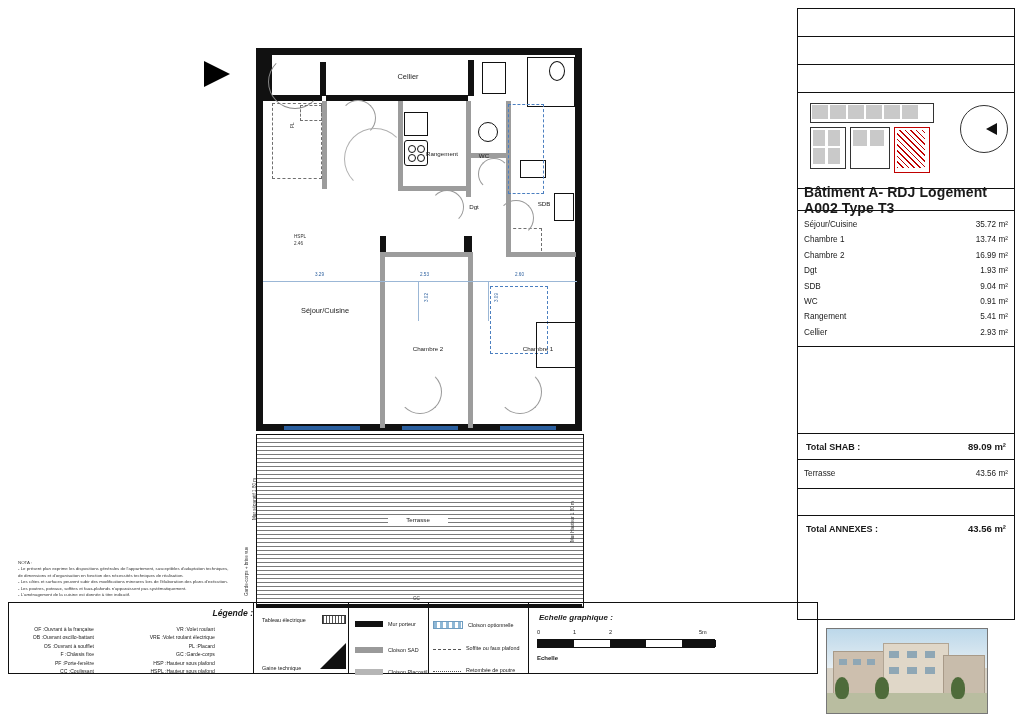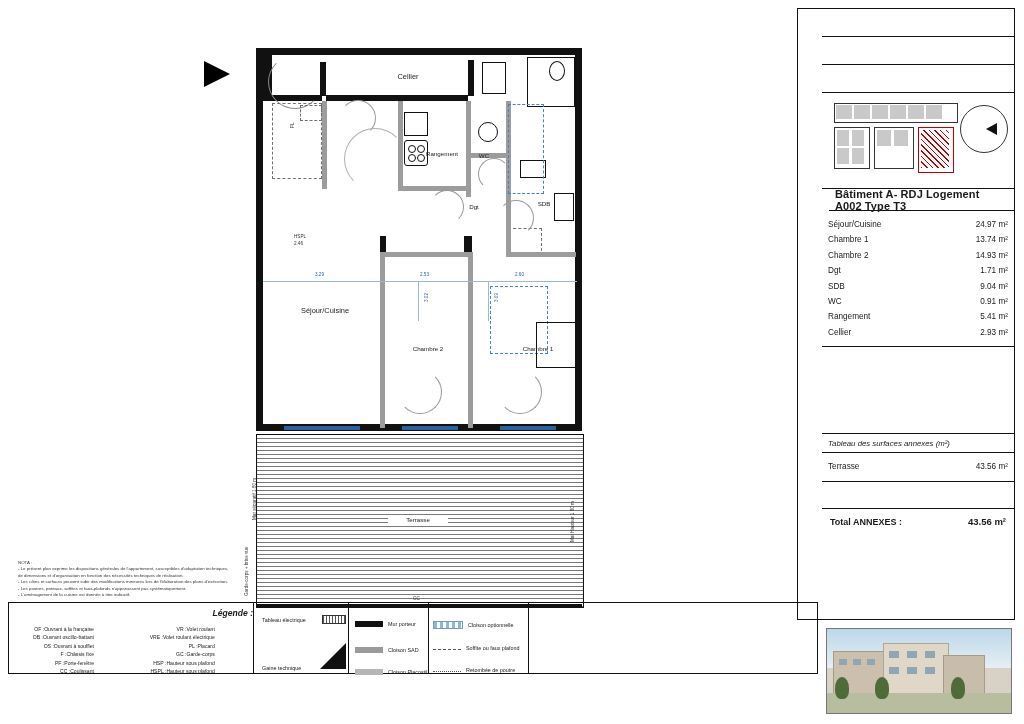--- a/index.html
+++ b/index.html
@@ -1,26 +1,26 @@
 <!DOCTYPE html>
 <html><head>
 <meta charset="utf-8">
 <style>
   html,body{margin:0;padding:0;background:#ffffff;}
   body{width:1024px;height:724px;position:relative;font-family:"Liberation Sans",sans-serif;color:#1a1a1a;overflow:hidden;}
-  .abs{position:absolute;padding-left:24px;}
+  .abs{position:absolute;}
 
   
   #info-panel{left:797px;top:8px;width:218px;height:612px;border:1px solid #111;box-sizing:border-box;background:#fff;}
   .ip-row{border-bottom:1px solid #111;box-sizing:border-box;position:relative;}
   .ip-blank1{height:28px;}
   .ip-blank2{height:28px;}
   .ip-blank3{height:28px;}
   .ip-mini{height:96px;}
-  .ip-title{height:22px;display:flex;align-items:center;padding:0 6px;font-size:11px;font-weight:bold;letter-spacing:.1px;margin-left:7px;}
+  .ip-title{height:22px;display:flex;align-items:center;padding:0 6px;font-size:14px;font-weight:bold;letter-spacing:.1px;}
   .ip-sub{height:19px;display:flex;align-items:center;padding:0 6px;font-size:7.8px;font-style:italic;}
   .ip-list{padding:6px 6px 6px 6px;border-bottom:1px solid #111;}
   .ip-item{display:flex;justify-content:space-between;font-size:8.2px;line-height:15.4px;}
   .ip-item .v{font-variant-numeric:tabular-nums;}
   .ip-gap{height:86px;border-bottom:1px solid #111;}
   .ip-total{height:26px;display:flex;align-items:center;justify-content:space-between;padding:0 8px;font-size:9px;font-weight:bold;}
   .ip-total .v{font-size:9.5px;}
   .ip-annex{padding:6px;border-bottom:1px solid #111;}
   .ip-gap2{height:26px;border-bottom:1px solid #111;}
 
@@ -225,33 +225,33 @@
     </div>
     <div class="mini-circle"></div>
     <div class="mini-arrow"></div>
   </div>
 
   <div class="ip-row ip-title">Bâtiment A-  RDJ    Logement   A002 Type  T3</div>
 
   <div class="ip-list">
     <div class="ip-item">
         <span>Séjour/Cuisine</span>
-        <span class="v">24.97 m²</span>
+        <span class="v">35.72 m²</span>
       </div>
     <div class="ip-item">
         <span>Chambre 1</span>
         <span class="v">13.74 m²</span>
       </div>
     <div class="ip-item">
         <span>Chambre 2</span>
-        <span class="v">14.93 m²</span>
+        <span class="v">16.99 m²</span>
       </div>
     <div class="ip-item">
         <span>Dgt</span>
-        <span class="v">1.71 m²</span>
+        <span class="v">1.93 m²</span>
       </div>
     <div class="ip-item">
         <span>SDB</span>
         <span class="v">9.04 m²</span>
       </div>
     <div class="ip-item">
         <span>WC</span>
         <span class="v">0.91 m²</span>
       </div>
     <div class="ip-item">
@@ -259,22 +259,25 @@
         <span class="v">5.41 m²</span>
       </div>
     <div class="ip-item">
         <span>Cellier</span>
         <span class="v">2.93 m²</span>
       </div>
   </div>
 
   <div class="ip-gap"></div>
 
-
-  <div class="ip-row ip-sub">Tableau des surfaces annexes (m²)</div>
+  <div class="ip-row ip-total">
+    <span>Total SHAB :</span>
+    <span class="v">89.09 m²</span>
+  </div>
+
 
   <div class="ip-annex">
     <div class="ip-item">
         <span>Terrasse</span>
         <span class="v">43.56 m²</span>
       </div>
   </div>
 
   <div class="ip-gap2"></div>
 
@@ -348,20 +351,33 @@
         </div>
     </div>
     <div style="position:absolute;left:4px;top:64px;">
       <div class="sym-row">
           <span class="sym sym-ret"></span>
           <span>Retombée de poutre</span>
         </div>
     </div>
   </div>
 
+  <div class="lg-cell" style="left:520px;width:290px;border-right:none;">
+    <div style="position:absolute;left:10px;top:10px;font-size:8px;font-style:italic;font-weight:bold;">Echelle graphique :</div>
+    <div class="scale-num" style="left:8px;top:26px;">0</div>
+    <div class="scale-num" style="left:44px;top:26px;">1</div>
+    <div class="scale-num" style="left:80px;top:26px;">2</div>
+    <div class="scale-num" style="left:170px;top:26px;">5m</div>
+    <div class="scale-bar" style="left:8px;top:36px;width:178px;">
+      <div class="scale-seg" style="left:0;width:36px;"></div>
+      <div class="scale-seg" style="left:72px;width:36px;"></div>
+      <div class="scale-seg" style="left:144px;width:34px;"></div>
+    </div>
+    <div style="position:absolute;left:8px;top:52px;font-size:6px;font-weight:bold;">Echelle</div>
+  </div>
 </div>
 
 <div class="abs" id="photo">
   <div class="ph-sky"></div>
   <div class="ph-b1"></div>
   <div class="ph-b2"></div>
   <div class="ph-b3"></div>
   <div class="ph-win" style="left:12px;top:30px;width:8px;height:6px;"></div>
   <div class="ph-win" style="left:26px;top:30px;width:8px;height:6px;"></div>
   <div class="ph-win" style="left:40px;top:30px;width:8px;height:6px;"></div>

